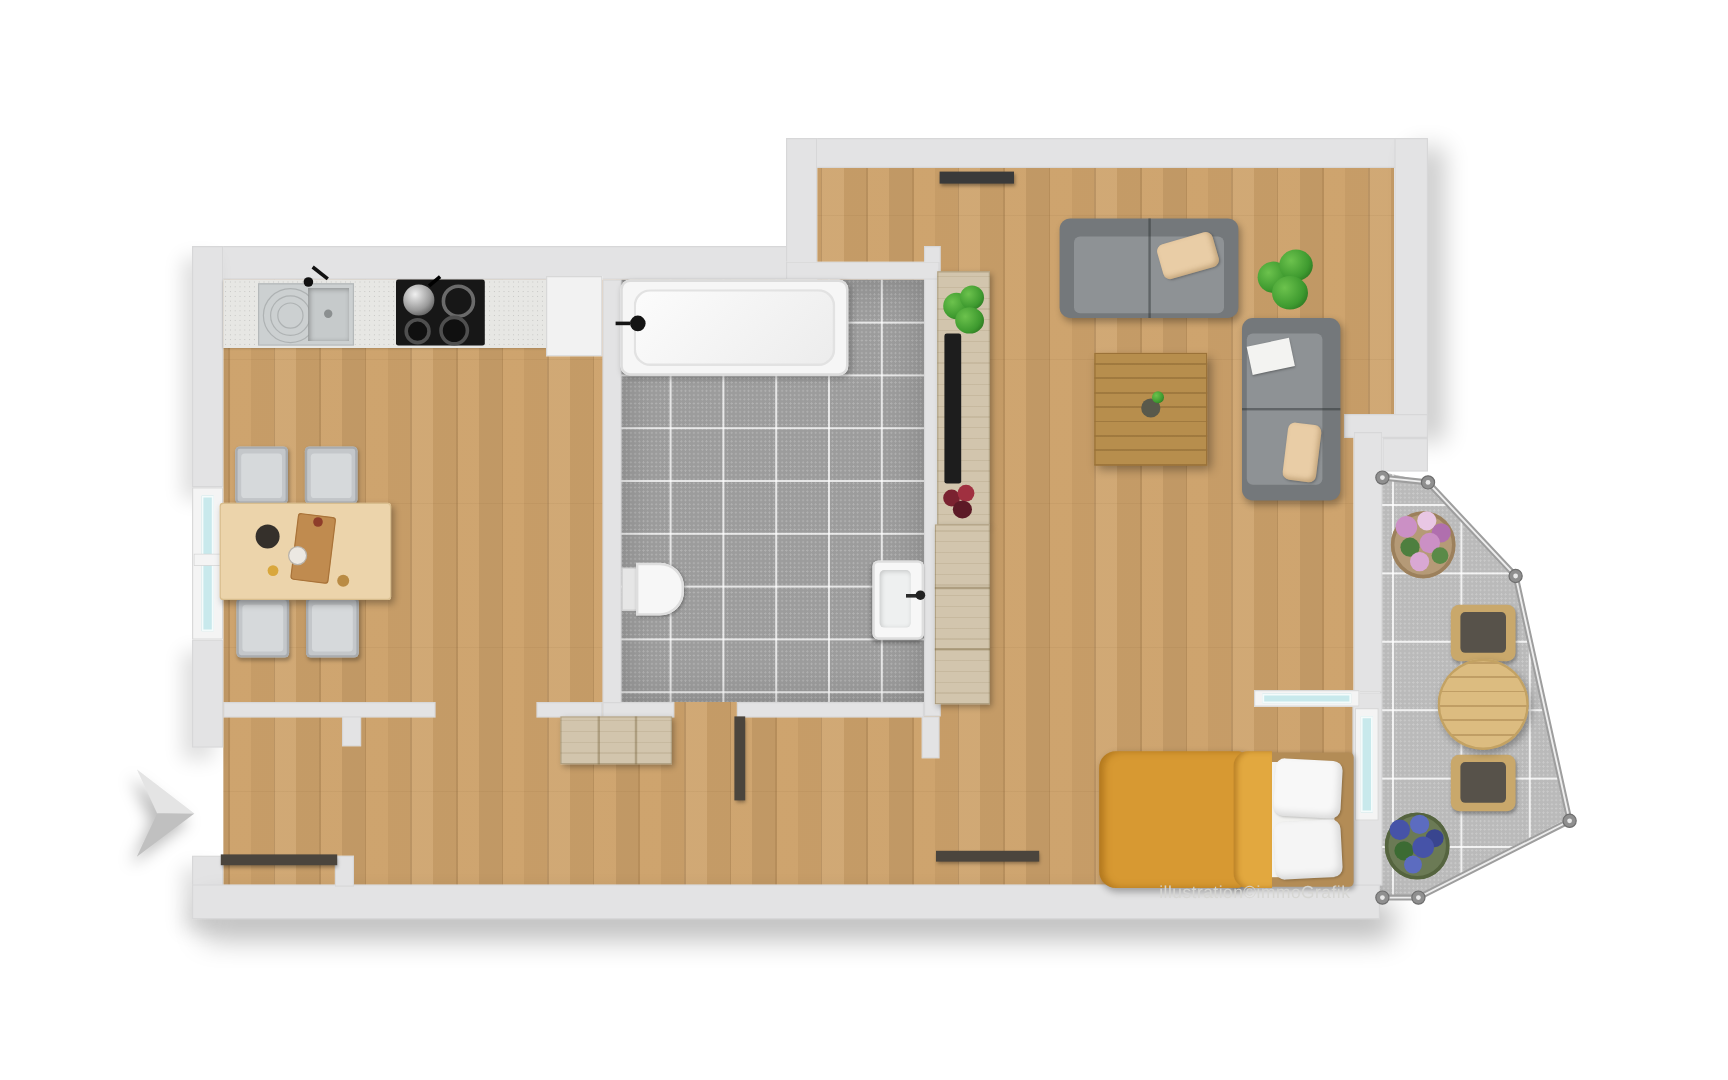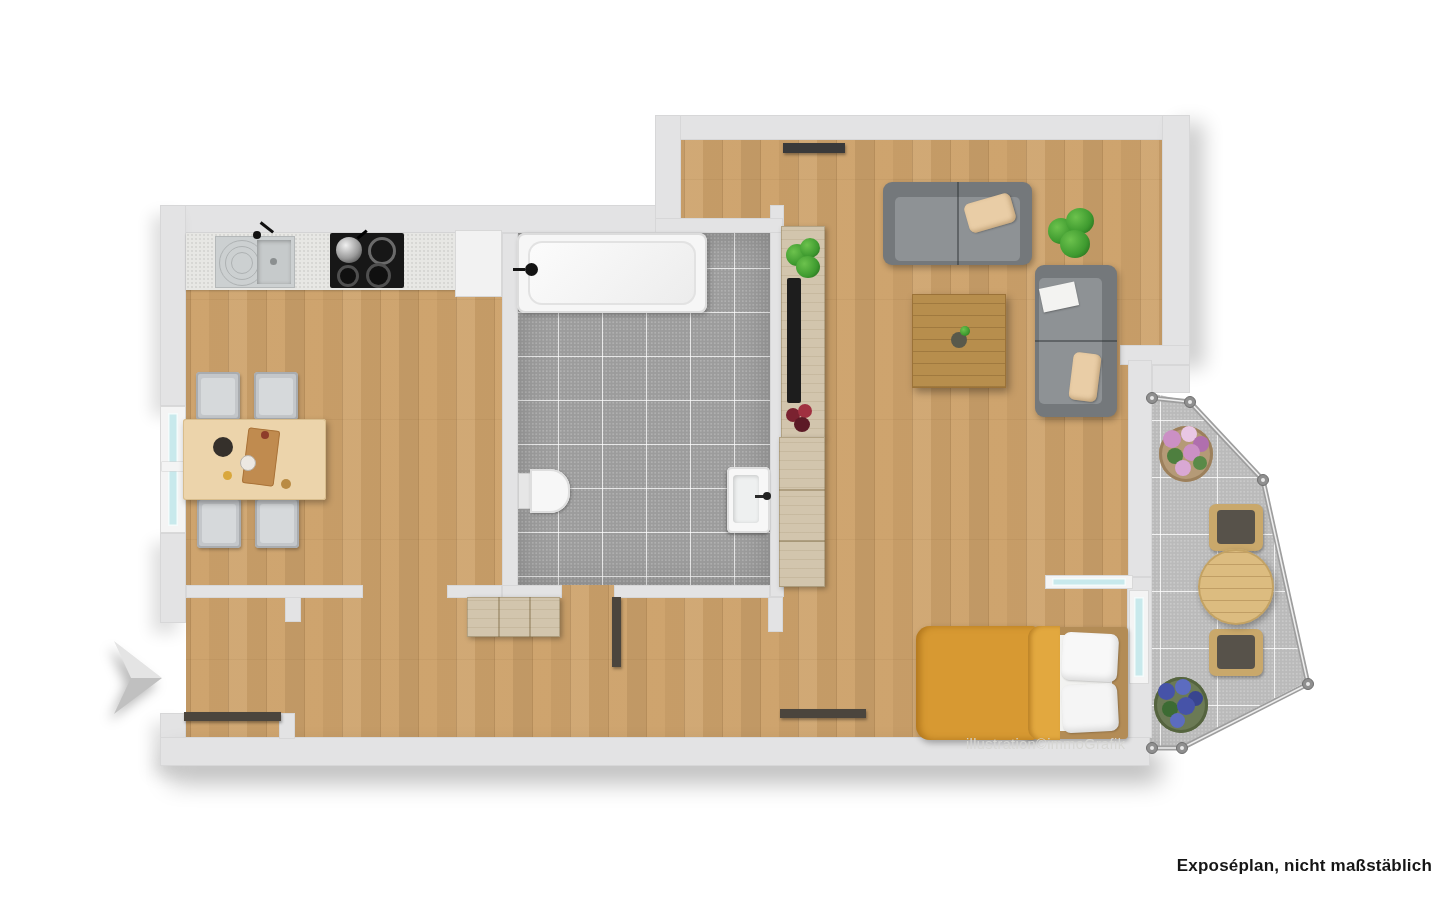--- a/index.html
+++ b/index.html
@@ -301,15 +301,14 @@
         <circle cx="1152" cy="748" r="2" fill="#e8e8e8"></circle>
     </g>
   </svg>
 
   <svg class="abs" style="left:105px;top:630px;width:70px;height:95px;filter:drop-shadow(-5px 7px 6px rgba(0,0,0,.28));" viewBox="105 630 70 95">
     <polygon points="114,641 162,678 131,678" fill="#e4e4e4"></polygon>
     <polygon points="131,678 162,678 114,714" fill="#c0c0c0"></polygon>
   </svg>
 
   <div class="abs watermark" style="left:966px;top:736px;width:180px;">illustration©immoGrafik</div>
-  <div class="abs footer-label" style="right:8px;top:856px;width:420px;">Exposéplan, nicht maßstäblich</div>
 
 </div>
 
 </body></html>

